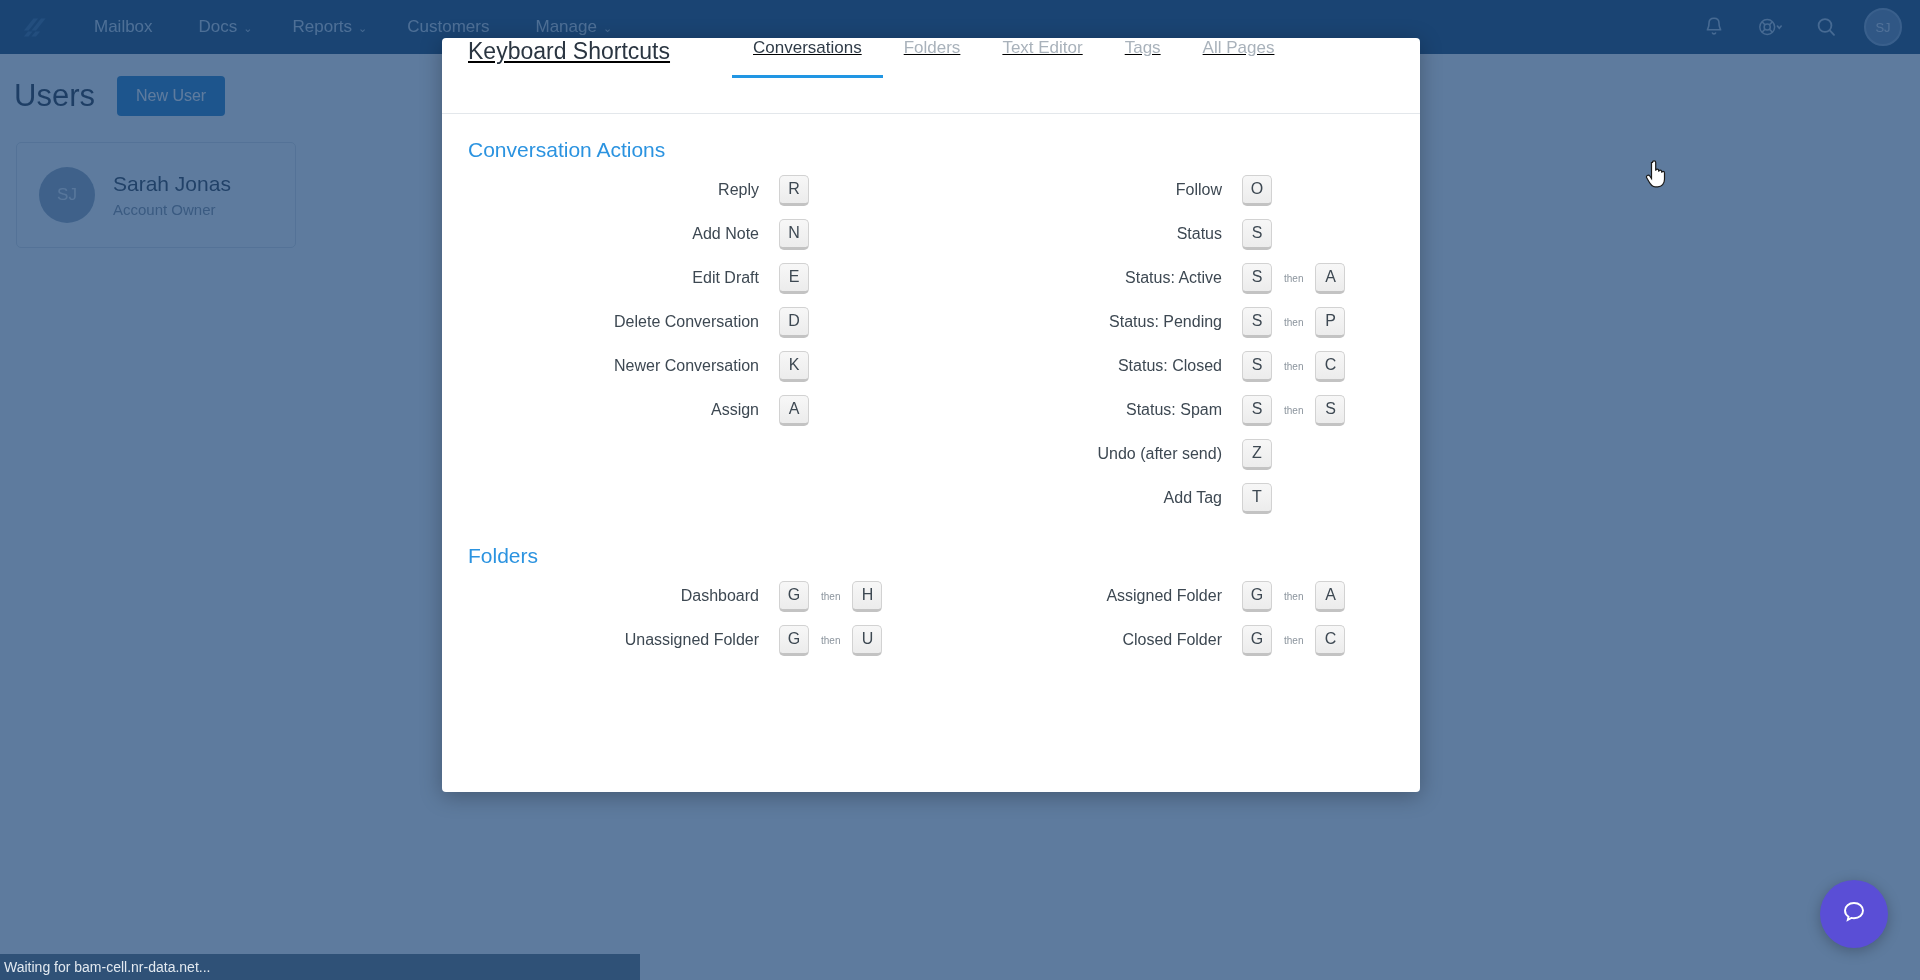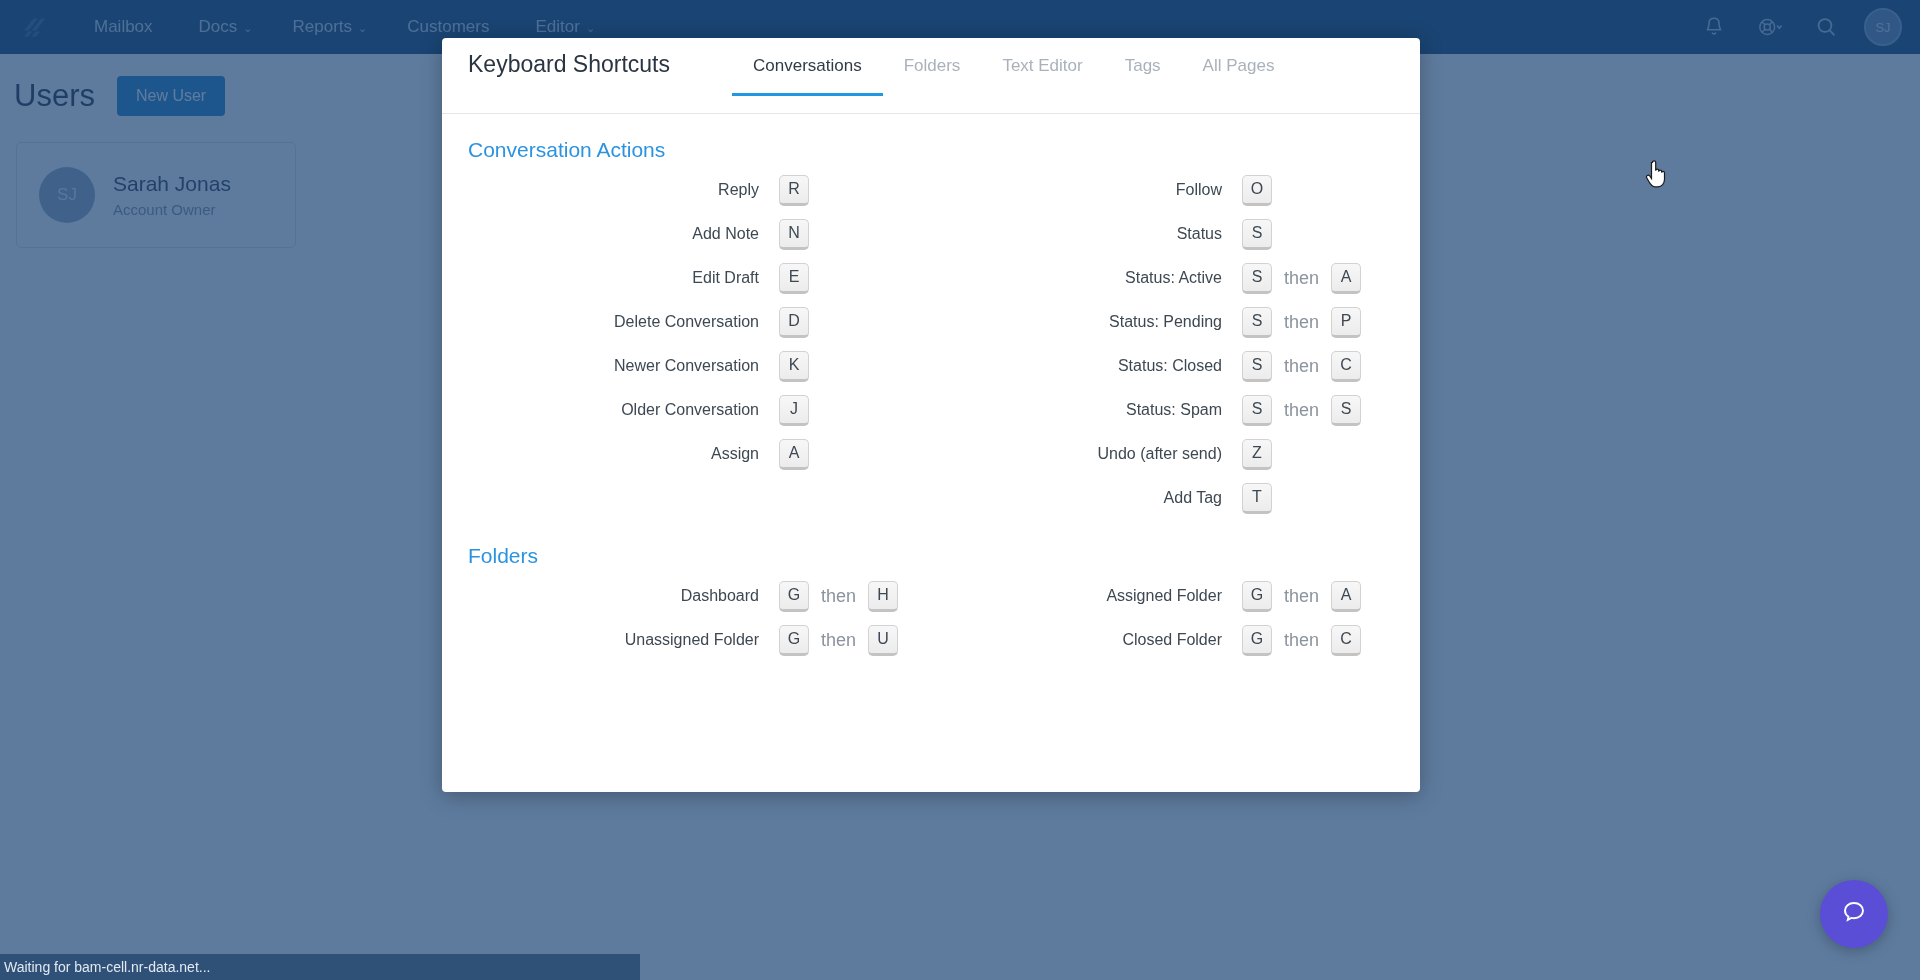--- a/index.html
+++ b/index.html
@@ -64,22 +64,22 @@
   }
 
   
   .modal {
     position: absolute; left: 442px; top: 38px; width: 978px; height: 754px;
     background: #ffffff; border-radius: 4px;
     box-shadow: 0 4px 22px rgba(0,0,0,0.28);
     overflow: hidden; display: flex; flex-direction: column;
   }
   .modal-head {
-    height: 76px; flex: 0 0 76px; display: flex; align-items: center;
-    border-bottom: 1px solid #e3e7eb; padding: 0 26px;
+    height: 76px; flex: 0 0 76px; display: flex; align-items: flex-start;
+    border-bottom: 1px solid #e3e7eb; padding: 0 26px; text-decoration: underline;
   }
   .modal-title {
     font-size: 23px; color: #2a3541; padding-bottom: 22px; flex: 0 0 auto;
   }
   .tabs { display: flex; align-items: flex-end; margin-left: 62px; gap: 0; }
   .tab {
     font-size: 17px; color: #a9b2bb; padding: 0 21px 17px 21px;
     cursor: pointer; border-bottom: 3px solid transparent; margin-bottom: -1px;
     white-space: nowrap;
   }
@@ -100,21 +100,21 @@
   }
   .keys { flex: 0 0 152px; display: flex; align-items: center; gap: 0; }
   .key {
     min-width: 30px; height: 31px; padding: 0 7px;
     background: linear-gradient(180deg,#f7f7f7 0%, #ececec 100%);
     border: 1px solid #d2d2d2; border-bottom: 3px solid #c3c3c3;
     border-radius: 5px; font-size: 16px; color: #3d4852;
     display: inline-flex; align-items: center; justify-content: center;
     font-family: "Liberation Sans", sans-serif;
   }
-  .then { font-size: 18px; color: #8b949d; padding: 0 12px; }
+  .then { font-size: 10px; color: #8b949d; padding: 0 12px; }
 
   
   .statusbar {
     position: absolute; left: 0; bottom: 0; height: 26px; width: 640px;
     background: rgba(45,79,118,0.96); color: #e2e9f0;
     font-size: 14px; display: flex; align-items: center; padding-left: 4px;
   }
   .beacon {
     position: absolute; right: 32px; bottom: 32px;
     width: 68px; height: 68px; border-radius: 50%;
@@ -156,21 +156,21 @@
         </div>
         <div class="nav-link">
           <span>Reports</span>
           <span class="caret">⌄</span>
         </div>
         <div class="nav-link">
           <span>Customers</span>
           <span class="caret"></span>
         </div>
         <div class="nav-link">
-          <span>Editor</span>
+          <span>Manage</span>
           <span class="caret">⌄</span>
         </div>
       </div>
 
       <div class="nav-right">
         <div class="nav-icon">
           <svg width="24" height="24" viewBox="0 0 24 24" fill="none" stroke="#a9c0d6" stroke-width="1.6">
             <path d="M12 3.2c-3.1 0-5 2.1-5 5 0 4.3-1.5 5.6-1.5 6.6h13c0-1-1.5-2.3-1.5-6.6 0-2.9-1.9-5-5-5z"></path>
             <path d="M10.2 17.5c.3.9 1 1.4 1.8 1.4s1.5-.5 1.8-1.4"></path>
           </svg>
@@ -257,26 +257,20 @@
                   <span class="key">D</span>
                 </div>
               </div>
               <div class="shortcut-row">
                 <div class="shortcut-label">Newer Conversation</div>
                 <div class="keys">
                   <span class="key">K</span>
                 </div>
               </div>
               <div class="shortcut-row">
-                <div class="shortcut-label">Older Conversation</div>
-                <div class="keys">
-                  <span class="key">J</span>
-                </div>
-              </div>
-              <div class="shortcut-row">
                 <div class="shortcut-label">Assign</div>
                 <div class="keys">
                   <span class="key">A</span>
                 </div>
               </div>
             </div>
           <div id="s0-right">
               <div class="shortcut-row">
                 <div class="shortcut-label">Follow</div>
                 <div class="keys">

